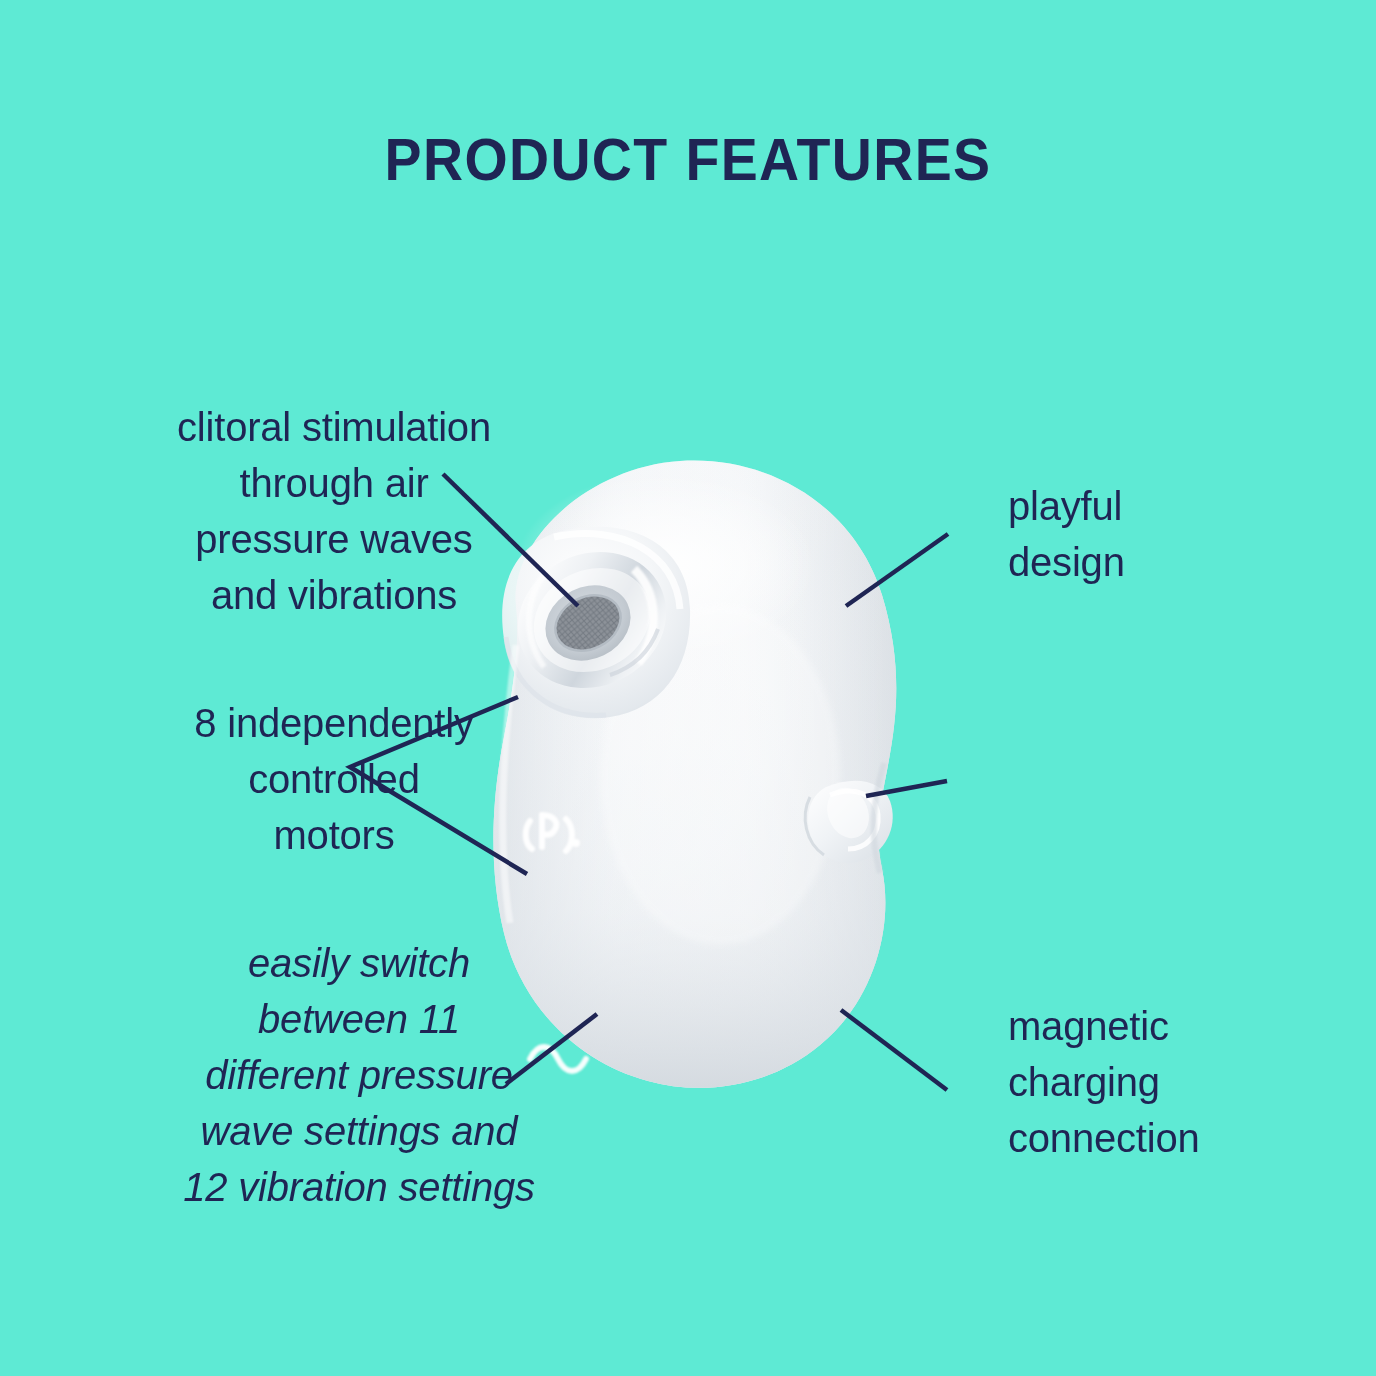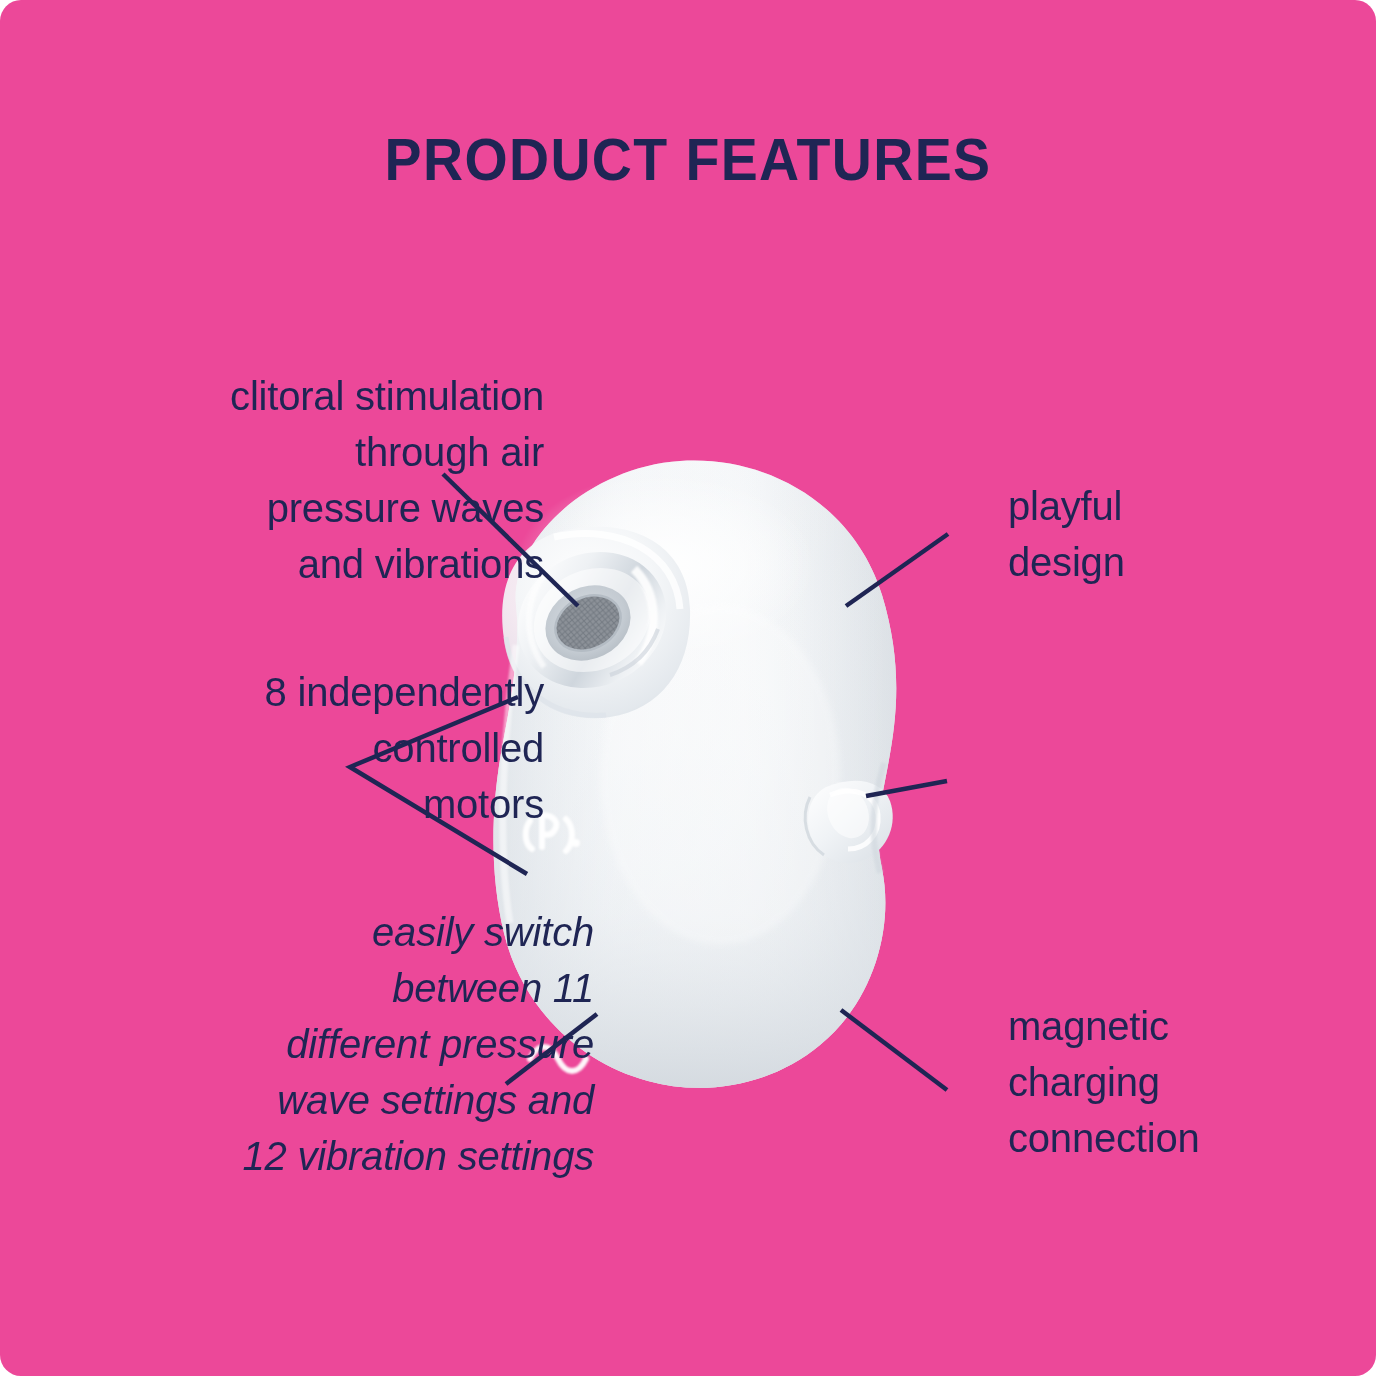--- a/index.html
+++ b/index.html
@@ -4,24 +4,23 @@
 <style>
   html, body {
     margin: 0;
     padding: 0;
     background: #ffffff;
   }
   #page {
     position: relative;
     width: 1376px;
     height: 1376px;
-    background: #ec4899;
+    background: #5eead4;
     overflow: hidden;
     font-family: "Liberation Sans", sans-serif;
-    border-radius: 21px;
   }
 
   
   #title {
     position: absolute;
     left: 0;
     top: 126px;
     width: 1376px;
     text-align: center;
     font-family: "Liberation Sans", sans-serif;
@@ -36,21 +35,21 @@
   .label {
     position: absolute;
     color: #1f2554;
     font-family: "Liberation Sans", sans-serif;
     font-weight: 400;
     font-size: 40px;
     line-height: 56px;
     letter-spacing: -0.2px;
     white-space: pre-line;
   }
-  .label.left  { text-align: right; }
+  .label.left  { text-align: center; margin-top: 31px; }
   .label.right { text-align: left; margin-left: 46px; }
 
   #label-air       { left: 124px; top: 368px;  width: 420px; }
   #label-motors    { left: 124px; top: 664px;  width: 420px; }
   #label-settings  { left: 124px; top: 904px;  width: 470px; font-style: italic; }
   #label-playful   { left: 962px; top: 478px;  width: 330px; }
   #label-silicone  { left: 962px; top: 686px;  width: 330px; }
   #label-magnetic  { left: 962px; top: 998px;  width: 330px; }
 
   

